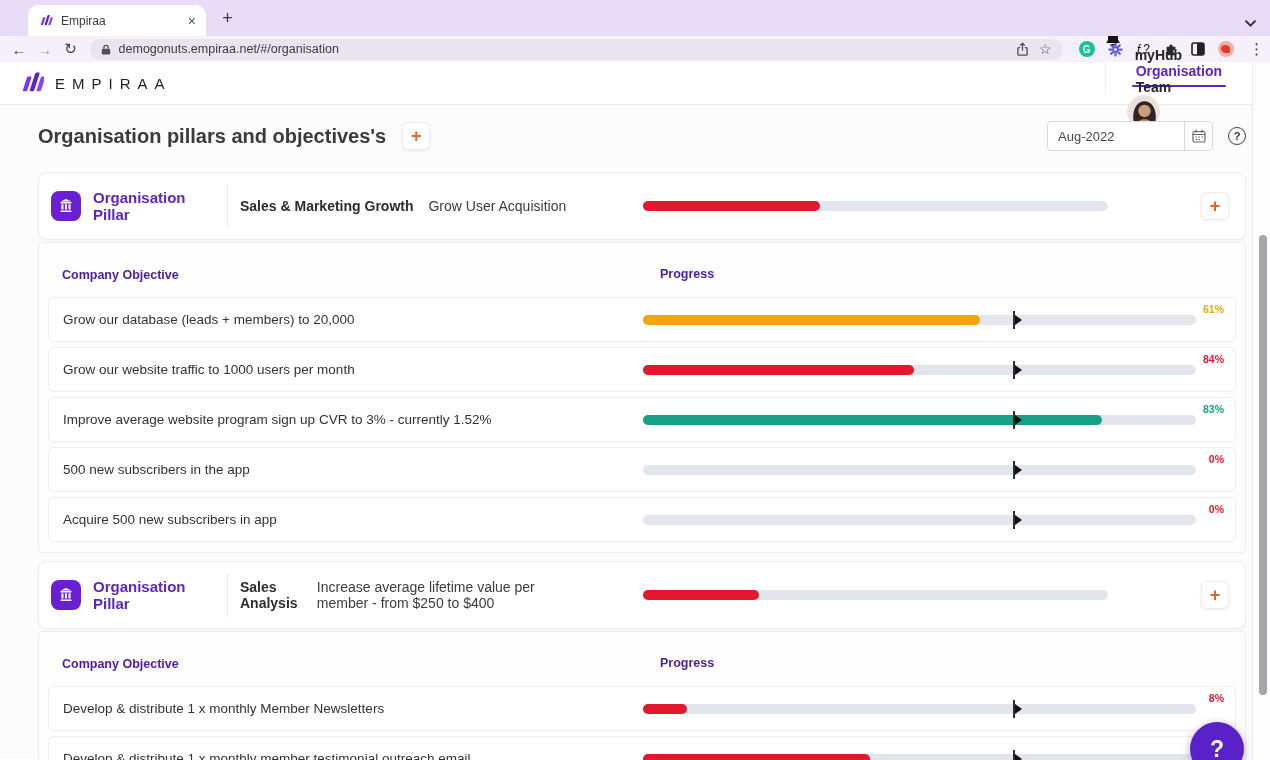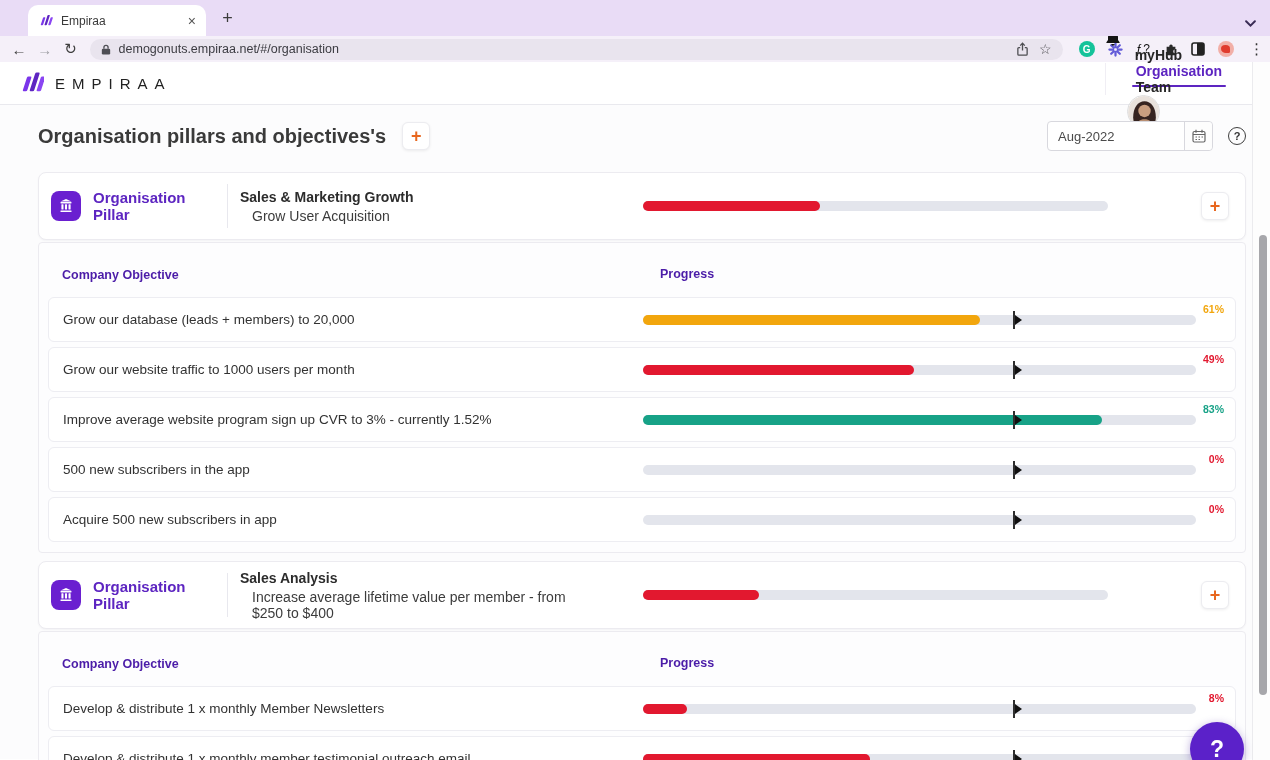--- a/index.html
+++ b/index.html
@@ -68,21 +68,21 @@
 
   
   .pillar-card { position:relative; height:68px; background:#fff; border:1px solid #ecebf0;
                  border-radius:8px; box-shadow:0 1px 2px rgba(20,20,40,.04); display:flex;
                  align-items:center; margin-top:19px; }
   .pillar-card.second { margin-top:8px; }
   .p-icon { width:30px; height:30px; margin-left:12px; background:var(--pillarIcon); border-radius:8px;
             display:flex; align-items:center; justify-content:center; flex:none; }
   .p-badge { margin-left:12px; width:120px; font-size:15px; font-weight:700; color:var(--brand); line-height:1.15; }
   .p-div { width:1px; height:44px; background:#e8e8ee; margin:0 12px 0 14px; }
-  .p-titles { display:flex; flex-direction:column; gap:3px; max-width:330px; }
+  .p-titles { display:flex; flex-direction:row; gap:3px; max-width:330px; }
   .p-title { font-size:14px; font-weight:700; color:#2c2c2c; }
   .p-sub { font-size:14px; color:#3c3c3c;margin-left:12px; }
   .p-track { position:absolute; left:604px; top:50%; transform:translateY(-50%); width:465px; height:10px;
              border-radius:5px; background:var(--track); }
   .p-fill { height:100%; border-radius:5px; }
   .p-add { position:absolute; right:16px; top:50%; transform:translateY(-50%); }
 
   
   .obj-container { background:#fdfdfe; border:1px solid #ecebf0; border-radius:4px; padding:0 9px;
                    margin-top:2px; }
@@ -273,21 +273,21 @@
       <span class="obj-label">Grow our database (leads + members) to 20,000</span>
       <span class="pct" style="color: rgb(242, 166, 13);">61%</span>
       <span class="row-track">
         <span class="row-fill" style="display: block; width: 61%; background: rgb(242, 166, 13);"></span>
         <span class="marker" style="left: 67%;"></span>
       </span>
     </div>
 
     <div class="obj-row">
       <span class="obj-label">Grow our website traffic to 1000 users per month</span>
-      <span class="pct" style="color: rgb(226, 24, 47);">49%</span>
+      <span class="pct" style="color: rgb(226, 24, 47);">84%</span>
       <span class="row-track">
         <span class="row-fill" style="display: block; width: 49%; background: rgb(226, 24, 47);"></span>
         <span class="marker" style="left: 67%;"></span>
       </span>
     </div>
 
     <div class="obj-row">
       <span class="obj-label">Improve average website program sign up CVR to 3% - currently 1.52%</span>
       <span class="pct" style="color: rgb(23, 162, 135);">83%</span>
       <span class="row-track">

